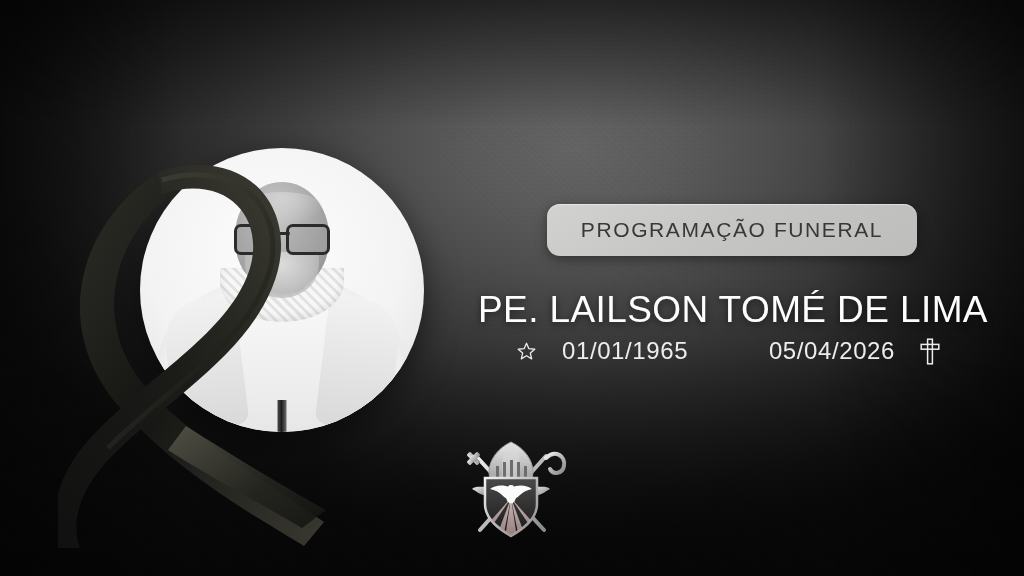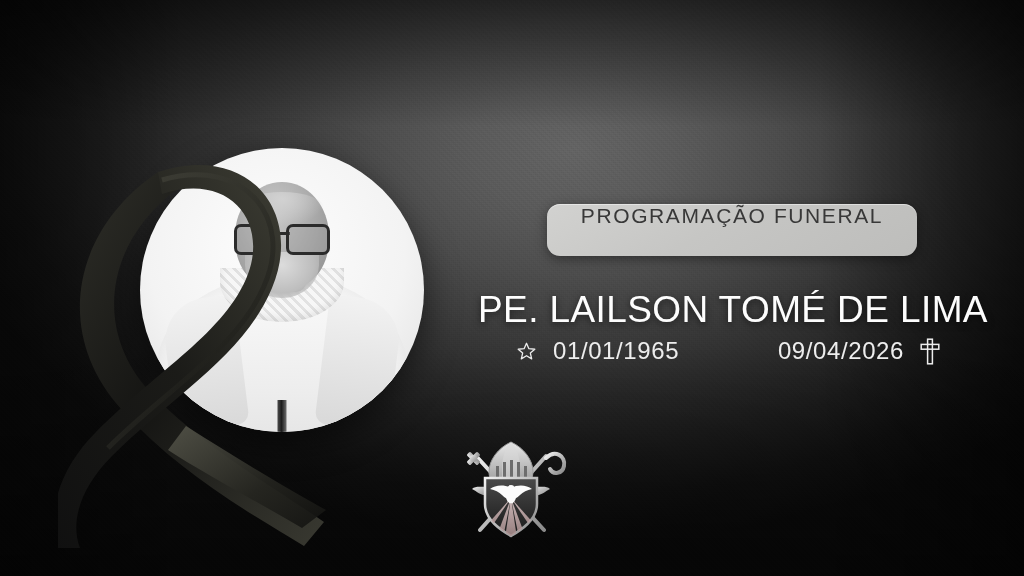--- a/index.html
+++ b/index.html
@@ -204,20 +204,21 @@
   .badge {
     position: absolute;
     left: 547px;
     top: 204px;
     width: 370px;
     height: 52px;
     border-radius: 13px;
     background: linear-gradient(150deg, #d2d2d0 0%, #c6c6c4 45%, #bdbdbb 100%);
     box-shadow: 0 3px 12px rgba(0,0,0,.40), inset 0 1px 0 rgba(255,255,255,.45);
     display: flex;
+    align-items: center;
     justify-content: center;
   }
   .badge-label {
     font-size: 21px;
     letter-spacing: 1.6px;
     color: #383838;
     white-space: nowrap;
   }
 
   
@@ -241,21 +242,21 @@
     width: 500px;
     display: flex;
     align-items: center;
     justify-content: space-between;
     padding: 0 38px;
     box-sizing: border-box;
     color: #ededed;
     font-size: 24px;
     letter-spacing: .6px;
   }
-  .date-group { display: flex; align-items: center; gap: 16px; }
+  .date-group { display: flex; align-items: center; gap: 25px; }
   .glyph { display: inline-flex; line-height: 0; }
 
   
   .coa {
     position: absolute;
     left: 452px;
     top: 426px;
     width: 118px;
     height: 118px;
   }
@@ -335,21 +336,21 @@
     <span class="date-group">
       <span class="glyph">
         <svg width="21" height="21" viewBox="0 0 24 24" aria-hidden="true">
           <path d="M12 2.6 l2.75 6.2 6.75.6 -5.1 4.45 1.52 6.55 -5.92-3.5 -5.92 3.5 1.52-6.55 -5.1-4.45 6.75-.6 Z" fill="none" stroke="#ededed" stroke-width="1.5" stroke-linejoin="round"></path>
         </svg>
       </span>
       <span>01/01/1965</span>
     </span>
 
     <span class="date-group">
-      <span>09/04/2026</span>
+      <span>05/04/2026</span>
       <span class="glyph">
         <svg width="20" height="27" viewBox="0 0 20 27" aria-hidden="true">
           <g fill="none" stroke="#ededed" stroke-width="1.5">
             <rect x="7.6" y="1.2" width="4.8" height="24.6"></rect>
             <rect x="1.2" y="6.4" width="17.6" height="4.8"></rect>
           </g>
         </svg>
       </span>
     </span>
   </div>

